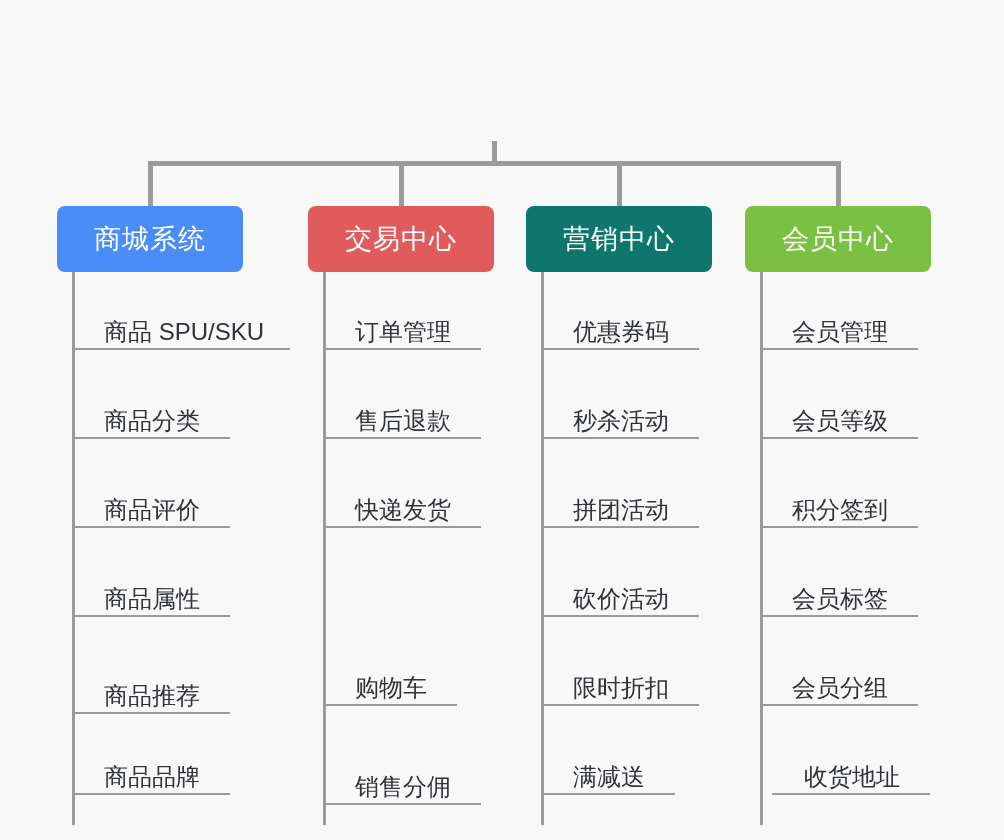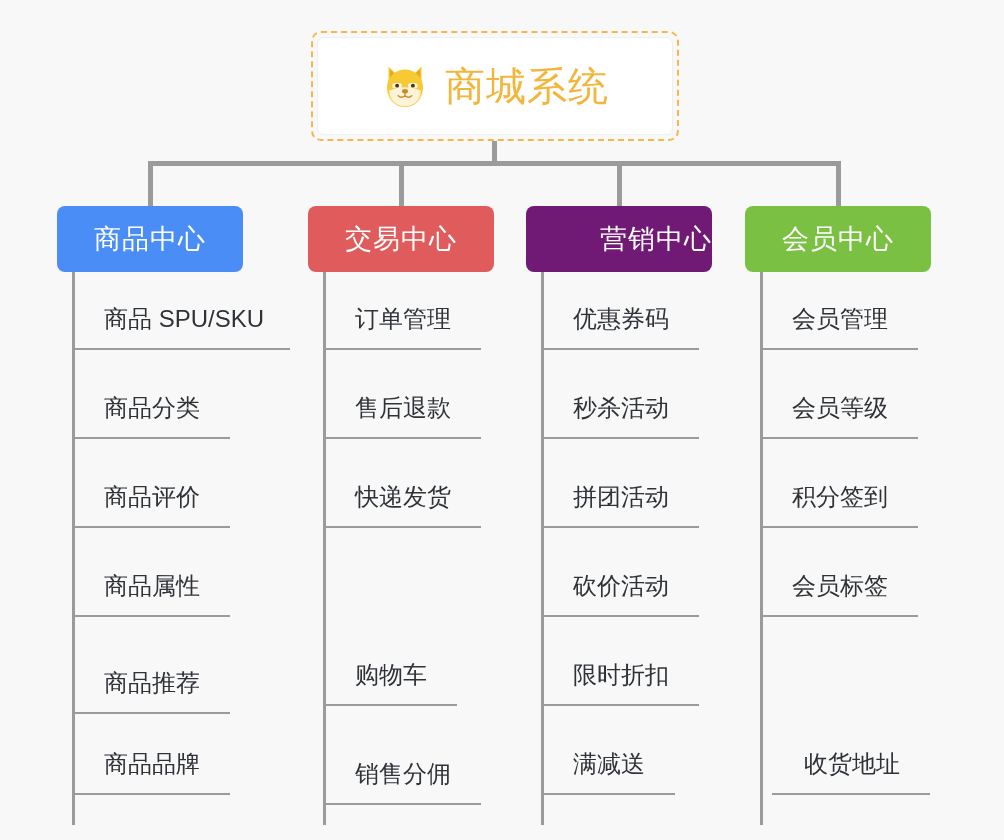--- a/index.html
+++ b/index.html
@@ -92,69 +92,49 @@
     background: #9b9b9b;
   }
 
   
   .leaf {
     position: absolute;
     height: 44px;
     box-sizing: border-box;
     border-bottom: 2px solid #9b9b9b;
     display: flex;
-    align-items: center;
+    align-items: flex-end;
     padding-left: 32px;
-    padding-bottom: 16px;
+    padding-bottom: 2px;
   }
   .leaf-label {
     font-size: 24px;
     color: #2f3338;
     line-height: 1.15;
     white-space: nowrap;
   }
 </style>
 </head>
 <body>
 
 <div id="diagram">
 
-  <div class="root-wrap">
-    <div class="root-card">
-      <svg class="dog-icon" viewBox="0 0 64 64" aria-hidden="true">
-        <path d="M10 6 L10 26 L22 18 Z" fill="#f5c72e"></path>
-        <path d="M54 6 L54 26 L42 18 Z" fill="#f5c72e"></path>
-        <path d="M12 10 L12 24 L21 18 Z" fill="#e8a81e"></path>
-        <path d="M52 10 L52 24 L43 18 Z" fill="#e8a81e"></path>
-        <ellipse cx="32" cy="34" rx="24" ry="24" fill="#f7ca34"></ellipse>
-        <path d="M8 36 a24 24 0 0 0 48 0 a24 22 0 0 1 -48 0 Z" fill="#f7ca34"></path>
-        <path d="M11 38 a21 21 0 0 0 42 0 q-21 -9 -42 0 Z" fill="#fdf3d8"></path>
-        <rect x="15" y="28" width="13" height="7" rx="3.5" fill="#fdf3d8"></rect>
-        <rect x="36" y="28" width="13" height="7" rx="3.5" fill="#fdf3d8"></rect>
-        <circle cx="21.5" cy="31.5" r="2.6" fill="#4a3418"></circle>
-        <circle cx="42.5" cy="31.5" r="2.6" fill="#4a3418"></circle>
-        <ellipse cx="32" cy="39" rx="4" ry="3" fill="#c98a28"></ellipse>
-        <path d="M32 42 L32 45 M32 45 q-5 4 -9 0 M32 45 q5 4 9 0" stroke="#c98a28" stroke-width="1.8" fill="none" stroke-linecap="round"></path>
-      </svg>
-      <span class="root-title">商城系统</span>
-    </div>
-  </div>
 
   <div class="conn conn-v" style="left:492px; top:141px; height:24px;"></div>
 
   <div class="conn conn-h" style="left:148px; top:161px; width:693px;"></div>
 
   <div class="conn conn-v" style="left:148px; top:161px; height:46px;"></div>
   <div class="conn conn-v" style="left:399px; top:161px; height:46px;"></div>
   <div class="conn conn-v" style="left:617px; top:161px; height:46px;"></div>
   <div class="conn conn-v" style="left:836px; top:161px; height:46px;"></div>
 
   <div class="column" style="left:57px;">
     <div class="cat-box" style="width:186px; background:#4a8df6;">
-      <span>商品中心</span>
+      <span>商城系统</span>
     </div>
     <div class="spine" style="left:15px; top:66px; height:553px;"></div>
 
     <div class="leaf" style="left:15px; top:100px; width:218px;">
       <span class="leaf-label">商品 SPU/SKU</span>
     </div>
     <div class="leaf" style="left:15px; top:189px; width:158px;">
       <span class="leaf-label">商品分类</span>
     </div>
     <div class="leaf" style="left:15px; top:278px; width:158px;">
@@ -188,21 +168,21 @@
     </div>
     <div class="leaf" style="left:15px; top:456px; width:134px;">
       <span class="leaf-label">购物车</span>
     </div>
     <div class="leaf" style="left:15px; top:555px; width:158px;">
       <span class="leaf-label">销售分佣</span>
     </div>
   </div>
 
   <div class="column" style="left:526px;">
-    <div class="cat-box" style="width:186px; background:#701a75;justify-content:flex-end;">
+    <div class="cat-box" style="width:186px; background:#0f766e;">
       <span>营销中心</span>
     </div>
     <div class="spine" style="left:15px; top:66px; height:553px;"></div>
 
     <div class="leaf" style="left:15px; top:100px; width:158px;">
       <span class="leaf-label">优惠券码</span>
     </div>
     <div class="leaf" style="left:15px; top:189px; width:158px;">
       <span class="leaf-label">秒杀活动</span>
     </div>
@@ -231,18 +211,21 @@
     </div>
     <div class="leaf" style="left:15px; top:189px; width:158px;">
       <span class="leaf-label">会员等级</span>
     </div>
     <div class="leaf" style="left:15px; top:367px; width:158px;">
       <span class="leaf-label">会员标签</span>
     </div>
     <div class="leaf" style="left:15px; top:278px; width:158px;">
       <span class="leaf-label">积分签到</span>
     </div>
+    <div class="leaf" style="left:15px; top:456px; width:158px;">
+      <span class="leaf-label">会员分组</span>
+    </div>
     <div class="leaf" style="left:15px; top:545px; width:158px;margin-left:12px;">
       <span class="leaf-label">收货地址</span>
     </div>
   </div>
 
 </div>
 
 </body></html>

